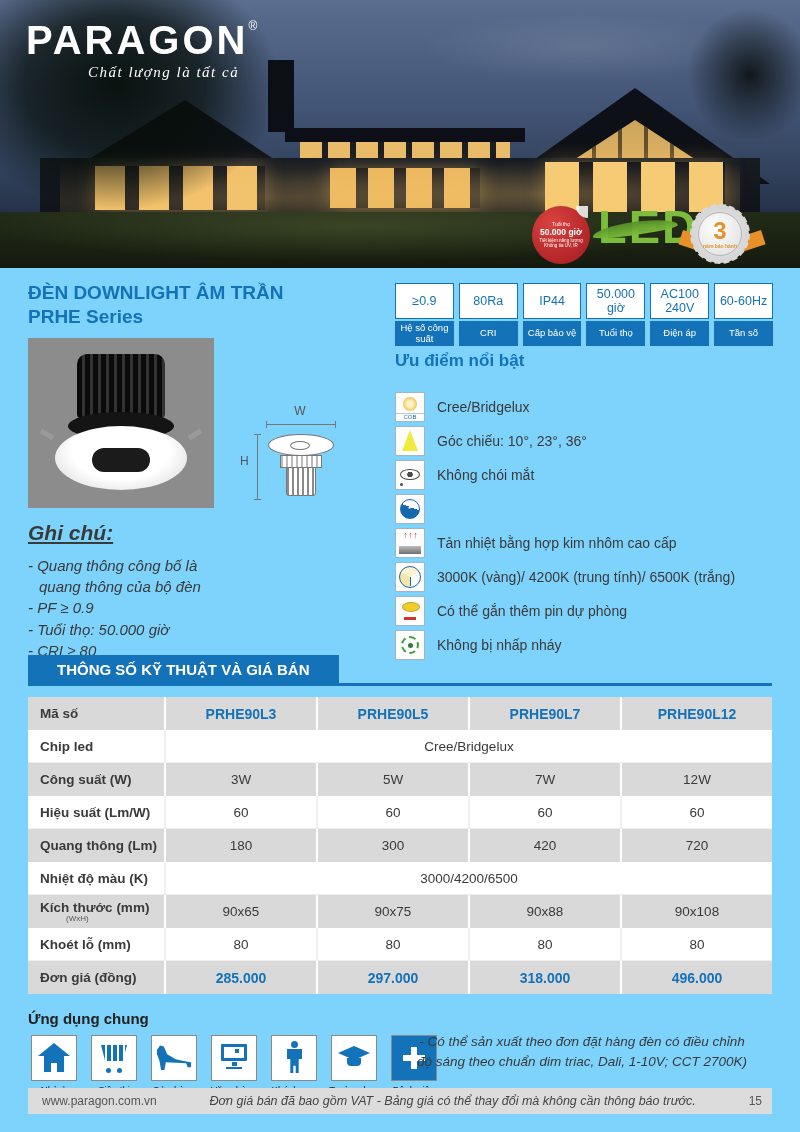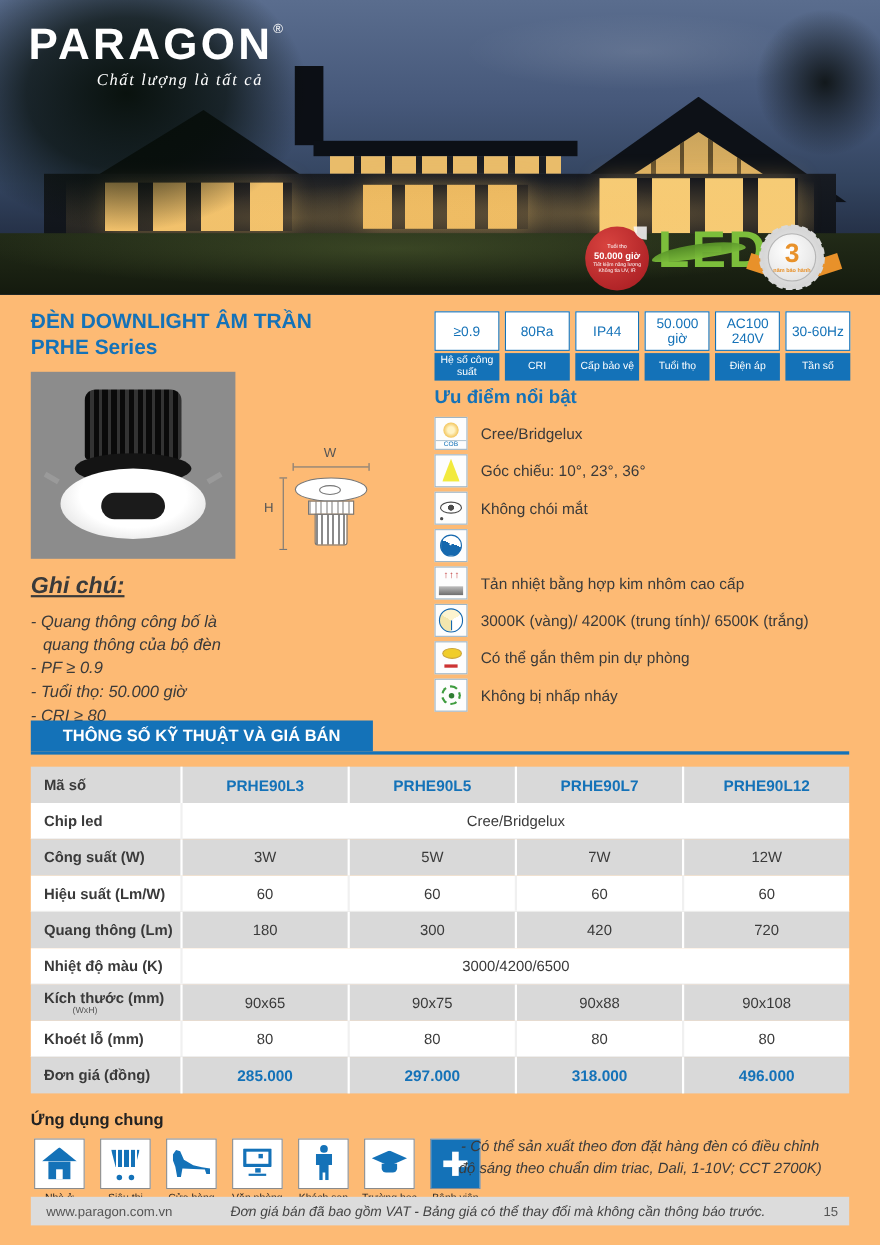--- a/index.html
+++ b/index.html
@@ -1,16 +1,16 @@
 <!DOCTYPE html>
 <html><head>
 <meta charset="utf-8">
 <style>
   html,body{margin:0;padding:0;background:#fff;}
-  #page{position:relative;width:800px;height:1132px;background:#fdba74;overflow:hidden;
+  #page{position:relative;width:800px;height:1132px;background:#7dd3fc;overflow:hidden;
         font-family:"Liberation Sans",sans-serif;color:#3a3a3a;}
 
   
   .hero{position:absolute;left:0;top:0;width:800px;height:268px;overflow:hidden;background:#33445f;}
   .sky{position:absolute;inset:0;background:linear-gradient(180deg,#5a6d8e 0%,#46587a 35%,#33445f 62%,#232e44 82%,#1b2232 100%);}
   .cloud{position:absolute;left:420px;top:12px;width:320px;height:70px;background:radial-gradient(ellipse,rgba(255,255,255,.10),transparent 70%);}
   .tree-l{position:absolute;left:-50px;top:-40px;width:330px;height:250px;background:radial-gradient(closest-side,rgba(6,14,8,.95),rgba(6,14,8,.7) 55%,transparent);}
   .tree-r{position:absolute;right:-40px;top:-20px;width:180px;height:190px;background:radial-gradient(closest-side,rgba(8,12,10,.85),transparent 70%);}
   .chimney{position:absolute;left:268px;top:60px;width:26px;height:72px;background:#0c0f15;}
   .roof-left{position:absolute;left:55px;top:100px;width:250px;height:80px;background:#0e1218;clip-path:polygon(0 100%,52% 0,100% 100%);}
@@ -81,21 +81,21 @@
 
   
   .spec-badges{position:absolute;left:395px;top:283px;width:378px;display:flex;gap:5px;}
   .spec-badge{flex:1;display:flex;flex-direction:column;}
   .spec-badge-value{height:36px;border:1.5px solid #1472B8;background:#fff;color:#1472B8;font-size:12.5px;
     display:flex;align-items:center;justify-content:center;text-align:center;line-height:1.15;padding:1px 2px;box-sizing:border-box;}
   .spec-badge-label{height:25px;margin-top:2px;background:#1472B8;color:#fff;font-size:9.5px;
     display:flex;align-items:center;justify-content:center;text-align:center;line-height:1.12;padding:1px 2px;box-sizing:border-box;}
 
   .features{position:absolute;left:395px;top:351px;width:392px;}
-  .features-heading{color:#1472B8;font-weight:bold;font-size:17px;margin-bottom:8px;}
+  .features-heading{color:#1472B8;font-weight:bold;font-size:17px;margin-bottom:21px;}
   .feature-item{display:flex;align-items:center;height:30px;margin-bottom:4px;}
   .fi{width:30px;height:30px;border:1px solid #9fb6c6;background:#fdfdfd;margin-right:12px;position:relative;flex:none;box-sizing:border-box;}
   .feature-text{font-size:14px;color:#3a3a3a;}
   .cob-chip-icon::before{content:"";position:absolute;top:4px;left:7px;width:14px;height:14px;border-radius:50%;background:radial-gradient(circle,#fff3c4 30%,#f1bf4e 75%);}
   .cob-chip-icon::after{content:"COB";position:absolute;bottom:1px;left:0;right:0;font-size:6px;color:#1472B8;text-align:center;border-top:1px solid #b7c8d4;}
   .beam-angle-icon::before{content:"";position:absolute;left:6px;top:3px;width:16px;height:21px;background:#f2ea3d;clip-path:polygon(50% 0,100% 100%,0 100%);}
   .anti-glare-eye-icon::before{content:"";position:absolute;left:4px;top:8px;width:20px;height:11px;border:1.5px solid #4a4a4a;border-radius:50%;box-sizing:border-box;background:radial-gradient(circle,#4a4a4a 2.5px,transparent 3px);}
   .anti-glare-eye-icon::after{content:"";position:absolute;left:4px;bottom:3px;width:3px;height:3px;border-radius:50%;background:#4a4a4a;}
   .dimmer-icon::before{content:"";position:absolute;left:4px;top:4px;width:20px;height:20px;border-radius:50%;border:1px solid #1568ae;box-sizing:border-box;background:linear-gradient(200deg,#ffffff 42%,#1568ae 42%);}
   .dimmer-icon::after{content:"";position:absolute;left:14px;top:6px;width:2px;height:8px;background:#fff;transform:rotate(28deg);}
@@ -222,21 +222,21 @@
       </div>
       <div class="spec-badge">
         <div class="spec-badge-value">50.000 giờ</div>
         <div class="spec-badge-label">Tuổi thọ</div>
       </div>
       <div class="spec-badge">
         <div class="spec-badge-value">AC100 240V</div>
         <div class="spec-badge-label">Điện áp</div>
       </div>
       <div class="spec-badge">
-        <div class="spec-badge-value">30-60Hz</div>
+        <div class="spec-badge-value">60-60Hz</div>
         <div class="spec-badge-label">Tần số</div>
       </div>
     </div>
 
   <div class="photo">
     <div class="dl-heatsink"></div>
     <div class="dl-ring"></div>
     <div class="dl-clip l"></div>
     <div class="dl-clip r"></div>
     <div class="dl-trim"></div>

